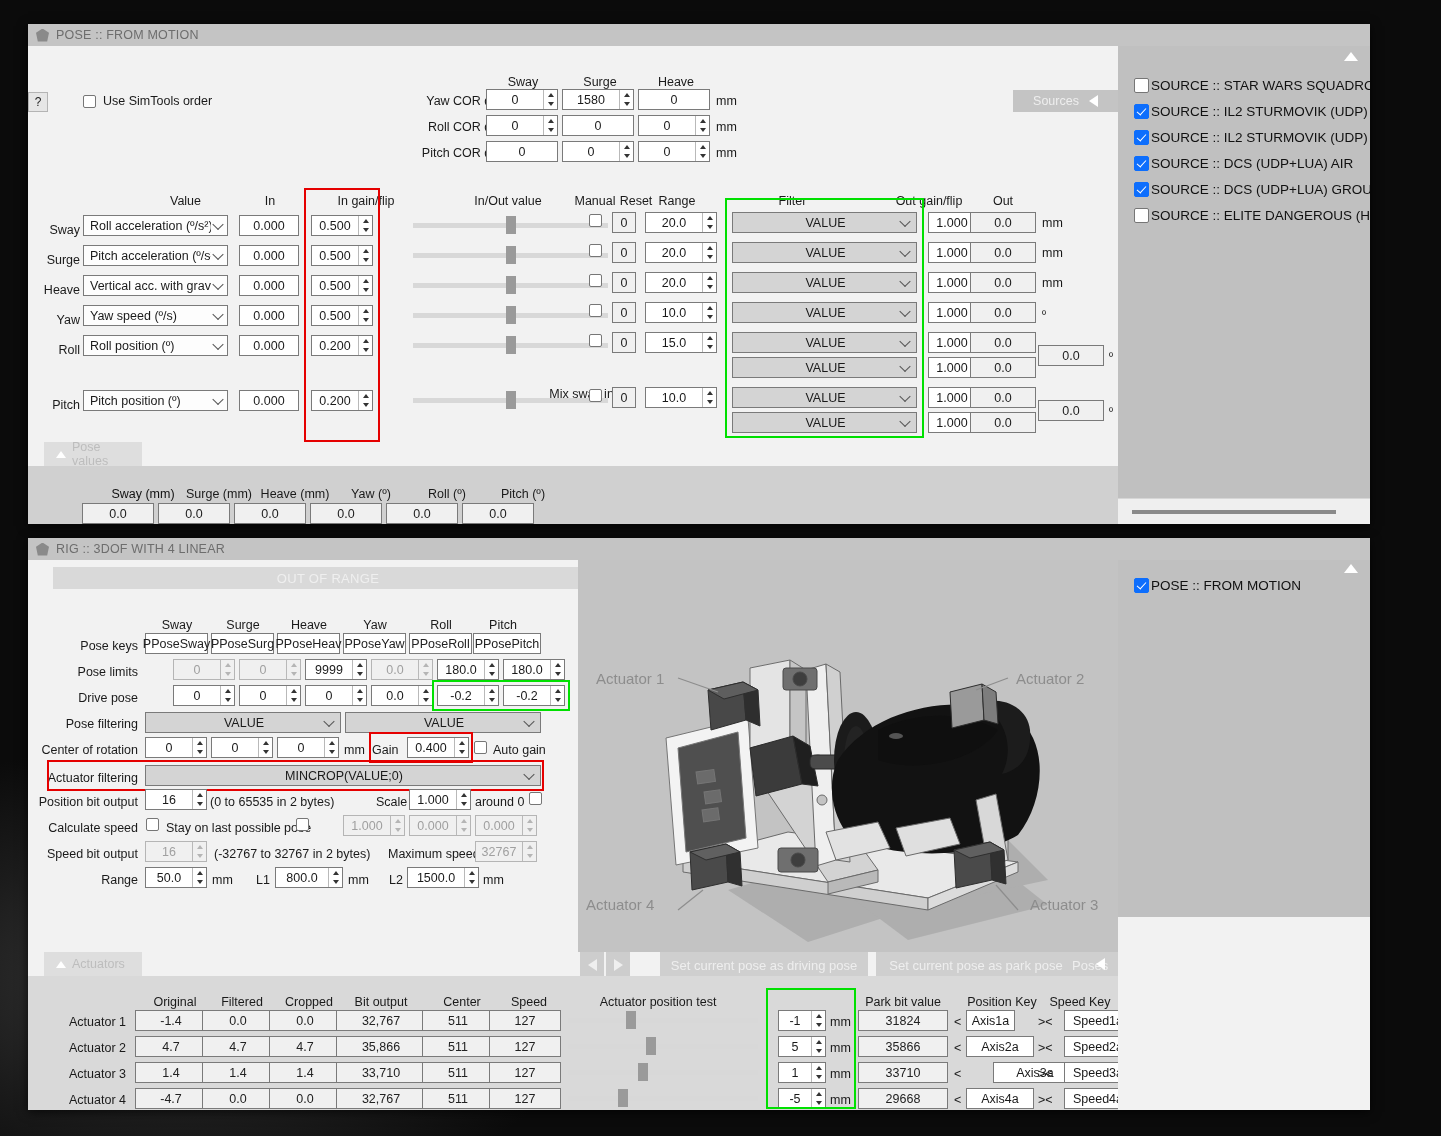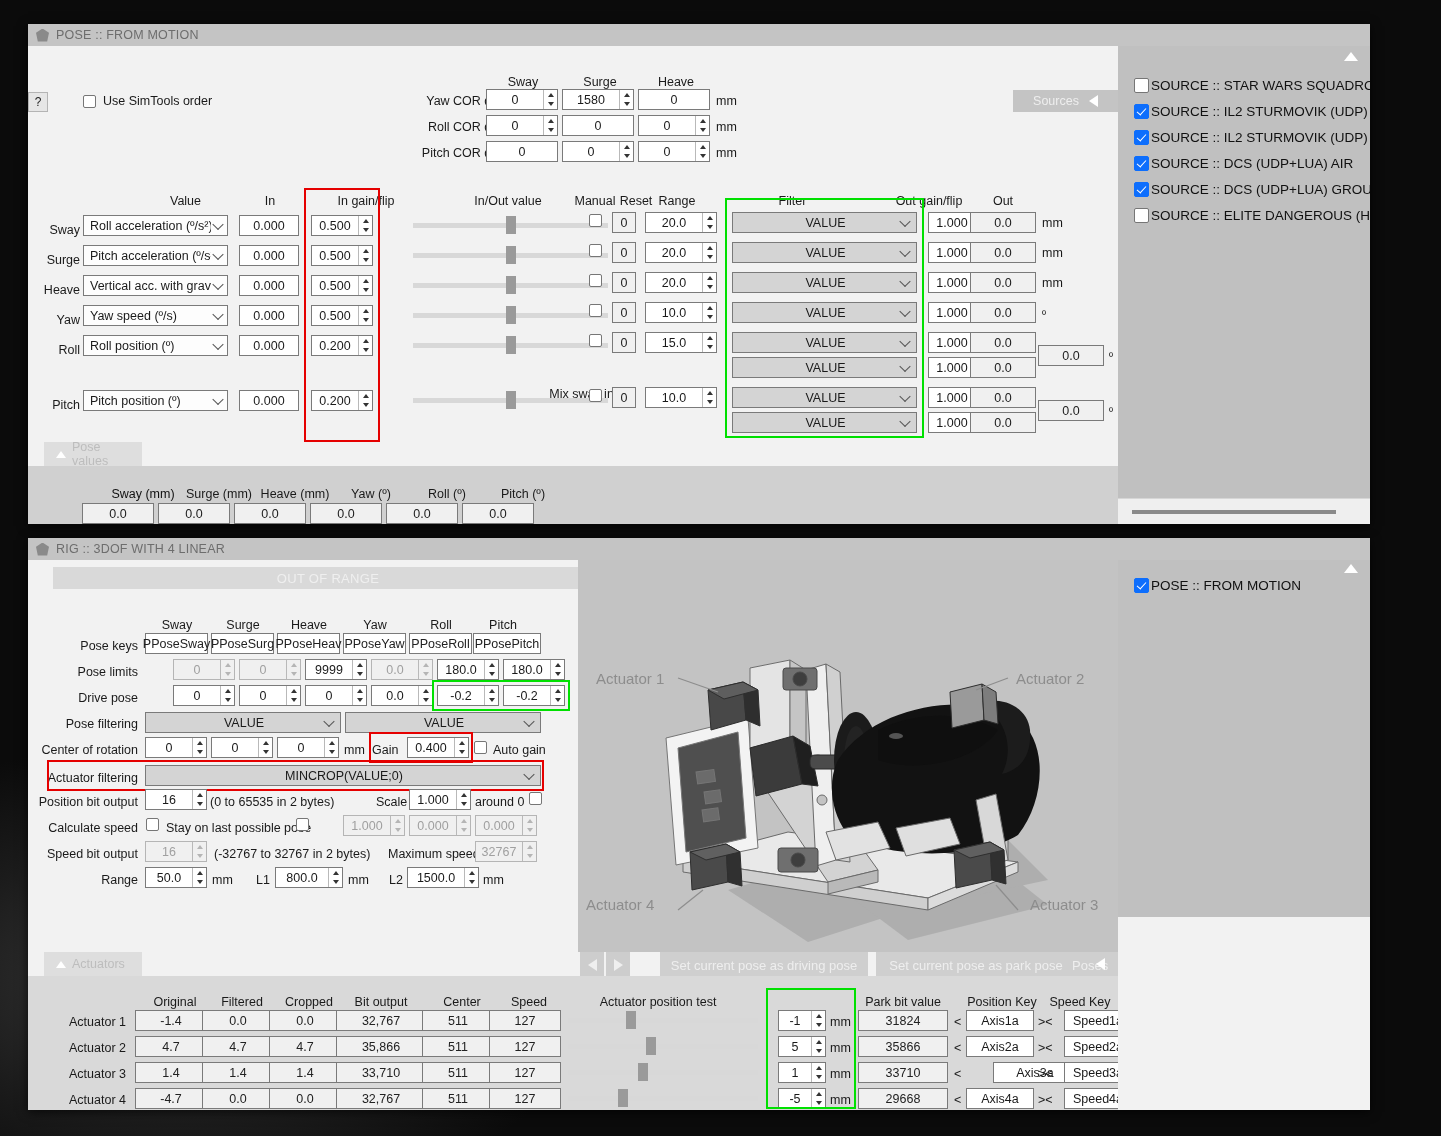--- a/index.html
+++ b/index.html
@@ -1041,21 +1041,21 @@
     <div class="fld" style="position:absolute; left:750px; top:450px; width:48px;">
       <div class="v">-1</div>
       <div class="sp">
           <i class="up"></i>
           <i class="dn"></i>
         </div>
     </div>
     <div class="lbl" style="left:802px; top:455px;">mm</div>
     <div class="ro" style="position:absolute; left:830px; top:450px; width:90px;">31824</div>
     <div class="lbl" style="left:926px; top:455px;">&lt;</div>
-    <div class="keybtn" style="position:absolute; left:938px; top:450px; width:68px;">Axis1a</div>
+    <div class="keybtn" style="position:absolute; left:938px; top:450px; width:49px;">Axis1a</div>
     <div class="lbl" style="left:1010px; top:455px;">&gt;&lt;</div>
     <div class="keybtn" style="position:absolute; left:1036px; top:450px; width:68px;">Speed1a</div>
     <div class="lbl" style="left:1108px; top:455px;">&gt;</div>
 
     <div class="fld" style="position:absolute; left:750px; top:476px; width:48px;">
       <div class="v">5</div>
       <div class="sp">
           <i class="up"></i>
           <i class="dn"></i>
         </div>

